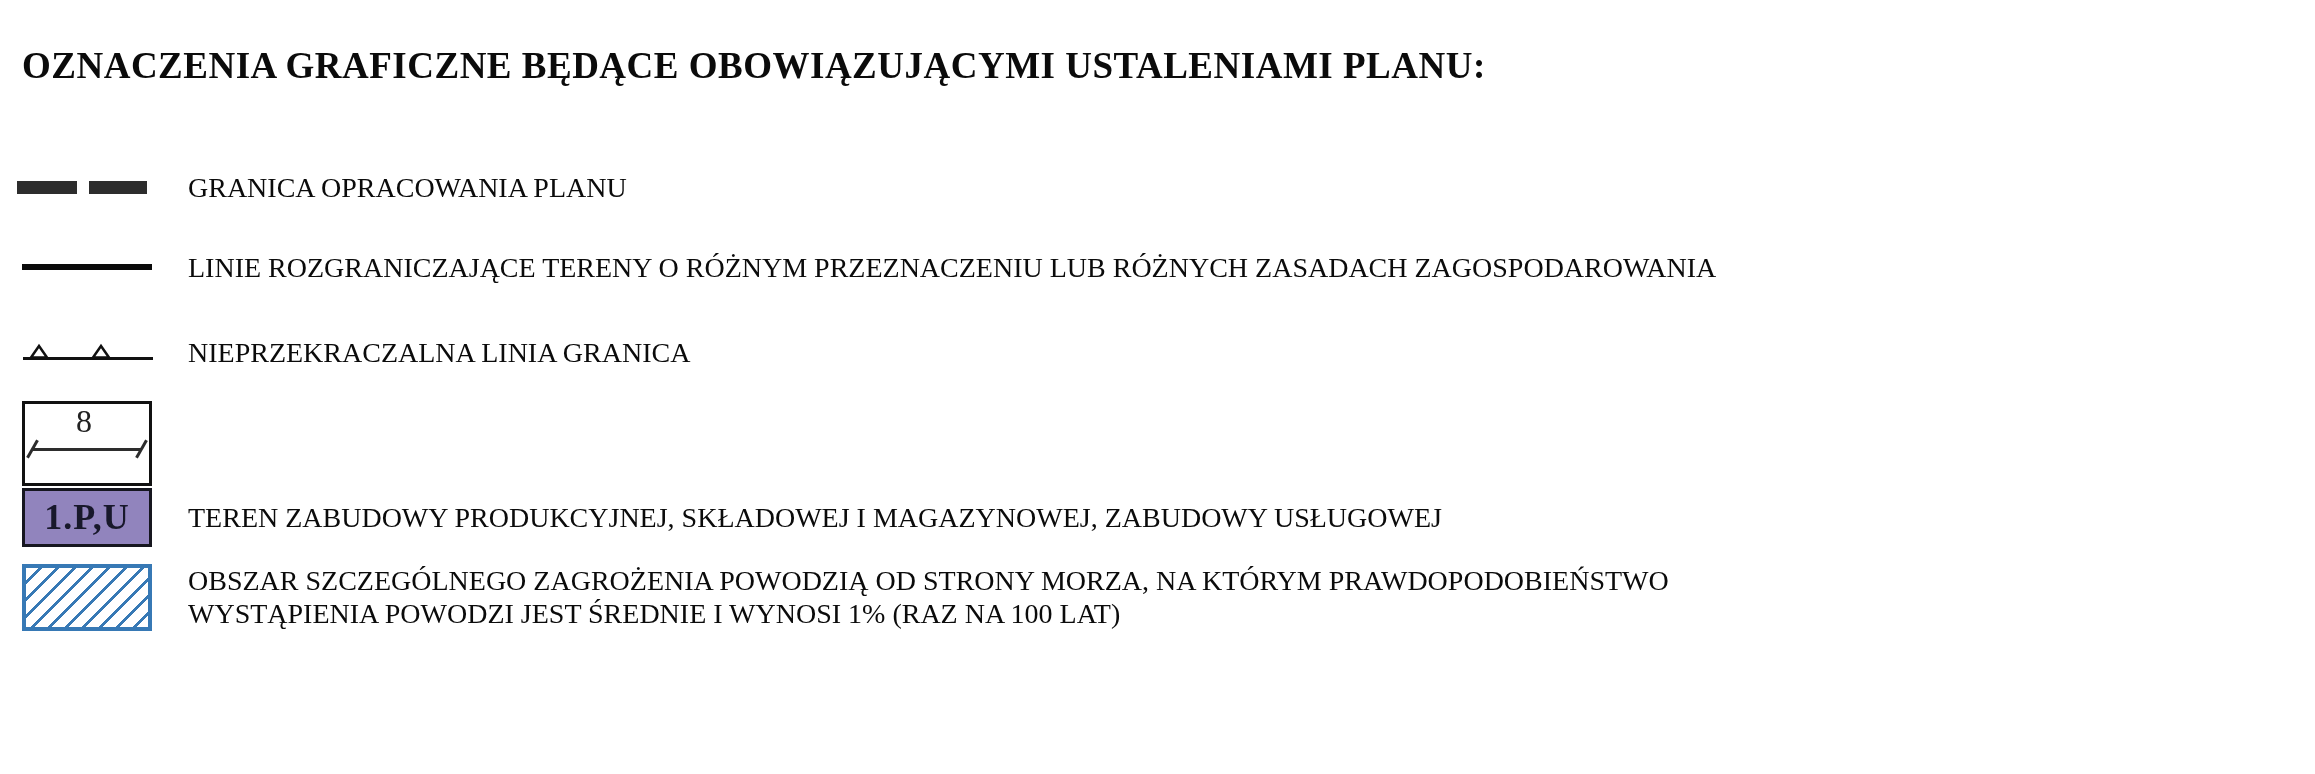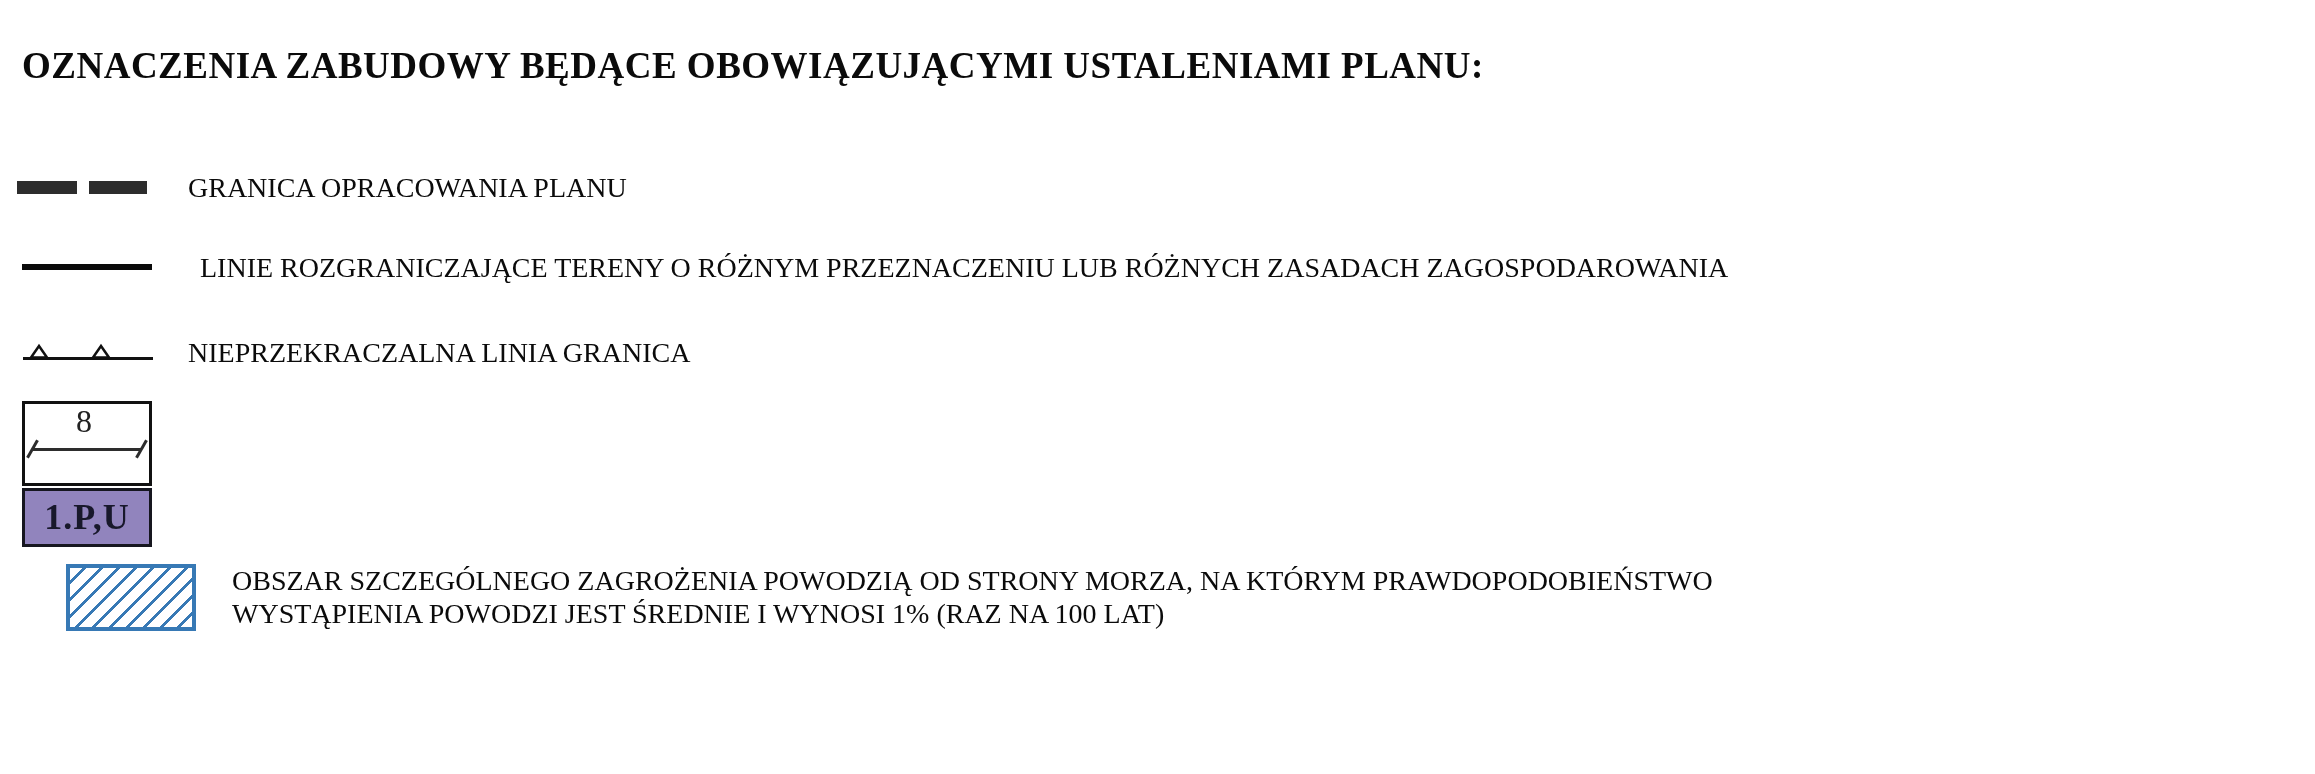--- a/index.html
+++ b/index.html
@@ -42,29 +42,29 @@
     flex: 0 0 188px;
     display: flex;
     align-items: center;
   }
   .row-label {
     font-size: 28px;
     font-weight: normal;
     white-space: nowrap;
     line-height: 33px;
   }
-  .row-label.indent { margin-left: 12px; }
+  .row-label.indent { }
 
   
   .row-granica  { top: 167px; height: 40px; }
   .row-linie    { top: 247px; height: 40px; }
   .row-nlz      { top: 332px; height: 40px; }
   .row-wymiary  { top: 400px; height: 86px; }
   .row-teren    { top: 487px; height: 60px; }
-  .row-obszar   { top: 562px; height: 70px; padding-left: 44px; }
+  .row-obszar   { top: 562px; height: 70px; }
 
   
   .sym-dashes { margin-left: 17px; display: flex; }
   .sym-dashes .dash {
     width: 60px; height: 13px;
     background: var(--line-dark);
   }
   .sym-dashes .dash + .dash { margin-left: 12px; width: 58px; }
 
   
@@ -133,21 +133,21 @@
     background: repeating-linear-gradient(
       135deg,
       #ffffff 0px, #ffffff 9px,
       var(--hatch-blue) 9px, var(--hatch-blue) 12px
     );
   }
 </style>
 </head>
 <body style="--zone-fill: #9184bd; --zone-border: #16161f; --hatch-blue: #3779b5; --line-dark: #2d2d2d;">
 
-<div class="page-title">OZNACZENIA ZABUDOWY BĘDĄCE OBOWIĄZUJĄCYMI USTALENIAMI PLANU:</div>
+<div class="page-title">OZNACZENIA GRAFICZNE BĘDĄCE OBOWIĄZUJĄCYMI USTALENIAMI PLANU:</div>
 
 <div class="legend-row row-granica">
   <div class="symbol-cell">
     <div class="sym-dashes">
       <div class="dash"></div>
       <div class="dash"></div>
     </div>
   </div>
   <div class="row-label">GRANICA OPRACOWANIA PLANU</div>
 </div>
@@ -178,20 +178,21 @@
       <div class="dim-tick tick-left"></div>
       <div class="dim-tick tick-right"></div>
     </div>
   </div>
 </div>
 
 <div class="legend-row row-teren">
   <div class="symbol-cell">
     <div class="sym-zone">1.P,U</div>
   </div>
+  <div class="row-label indent">TEREN ZABUDOWY PRODUKCYJNEJ, SKŁADOWEJ I MAGAZYNOWEJ, ZABUDOWY USŁUGOWEJ</div>
 </div>
 
 <div class="legend-row row-obszar">
   <div class="symbol-cell">
     <div class="sym-hatch"></div>
   </div>
   <div class="row-label">
     <div>OBSZAR SZCZEGÓLNEGO ZAGROŻENIA POWODZIĄ OD STRONY MORZA, NA KTÓRYM PRAWDOPODOBIEŃSTWO</div>
     <div>WYSTĄPIENIA POWODZI JEST ŚREDNIE I WYNOSI 1% (RAZ NA 100 LAT)</div>
   </div>

